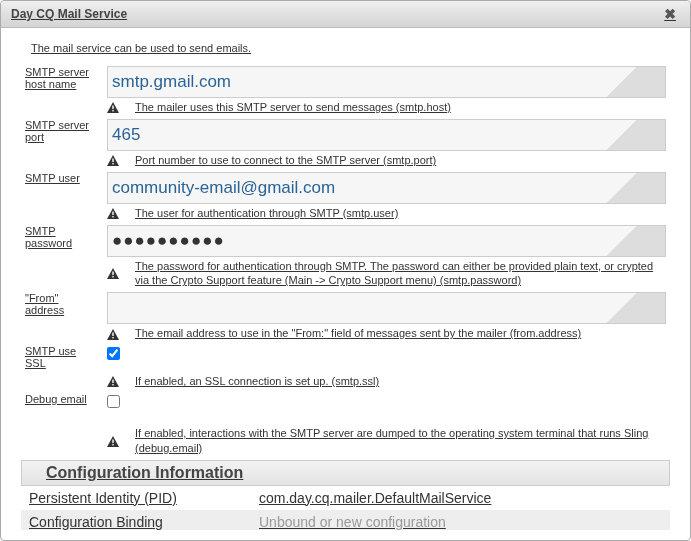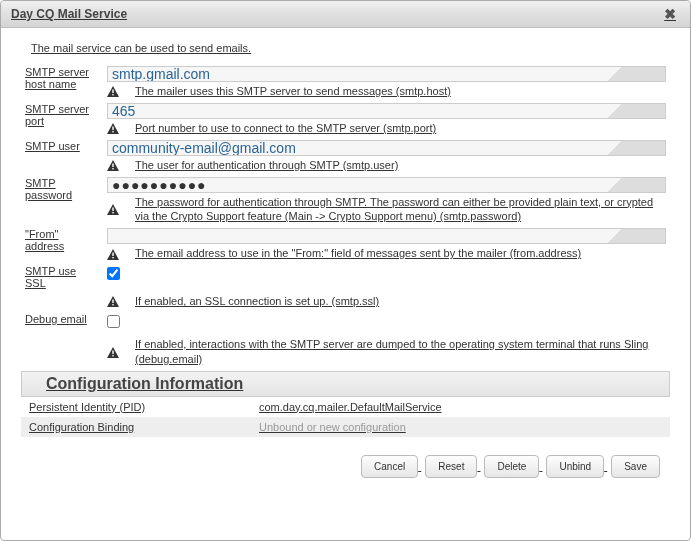--- a/index.html
+++ b/index.html
@@ -61,23 +61,23 @@
     padding-top: 4px;
     padding-left: 12px;
   }
   td.field {}
   .text-input {
     width: 100%;
     border: 1px solid #ccc;
     background: #f6f6f6;
     padding: 2px 4px;
     font-family: inherit;
-    font-size: 14px;
+    font-size: 17px;
     color: #2a6496;
-    height: 16px;
+    height: 32px;
     background-image: linear-gradient(135deg, transparent 90%, #ddd 90%);
     background-repeat: no-repeat;
   }
   .text-input.pwd {
     letter-spacing: 1px;
     color: #333;
   }
   .hint {
     margin-top: 2px;
     color: #333;
@@ -108,21 +108,21 @@
     color: #444;
   }
   table.info {
     width: 100%;
     border-collapse: collapse;
     margin-top: 0;
   }
   table.info td {
     padding: 4px 8px;
     border-top: none;
-    font-size: 11px;
+    font-size: 14px;
   }
   table.info tr.binding td {
     background: #eee;
   }
   table.info td.key { width: 230px; }
   .binding-val { color: #999; }
   .buttons {
     margin-top: 18px;
     text-align: right;
     padding-right: 10px;
@@ -242,21 +242,21 @@
                 </svg>
             <span>If enabled, an SSL connection is set up. (smtp.ssl)</span>
           </div>
         </td>
       </tr>
 
       <tr class="row-sep">
         <td class="label">Debug email</td>
         <td class="field">
           <input type="checkbox" style="">
-          <div class="hint" style="margin-top:7px">
+          <div class="hint" style="margin-top:16px">
             <svg class="warn-icon warn-svg" viewBox="0 0 12 11">
                   <path d="M6 0 L12 11 L0 11 Z" fill="#333"></path>
                   <rect x="5.3" y="3.5" width="1.4" height="3.5" fill="#fff"></rect>
                   <rect x="5.3" y="8" width="1.4" height="1.4" fill="#fff"></rect>
                 </svg>
             <span>If enabled, interactions with the SMTP server are dumped to the operating system terminal that runs Sling (debug.email)</span>
           </div>
         </td>
       </tr>
     </tbody>

